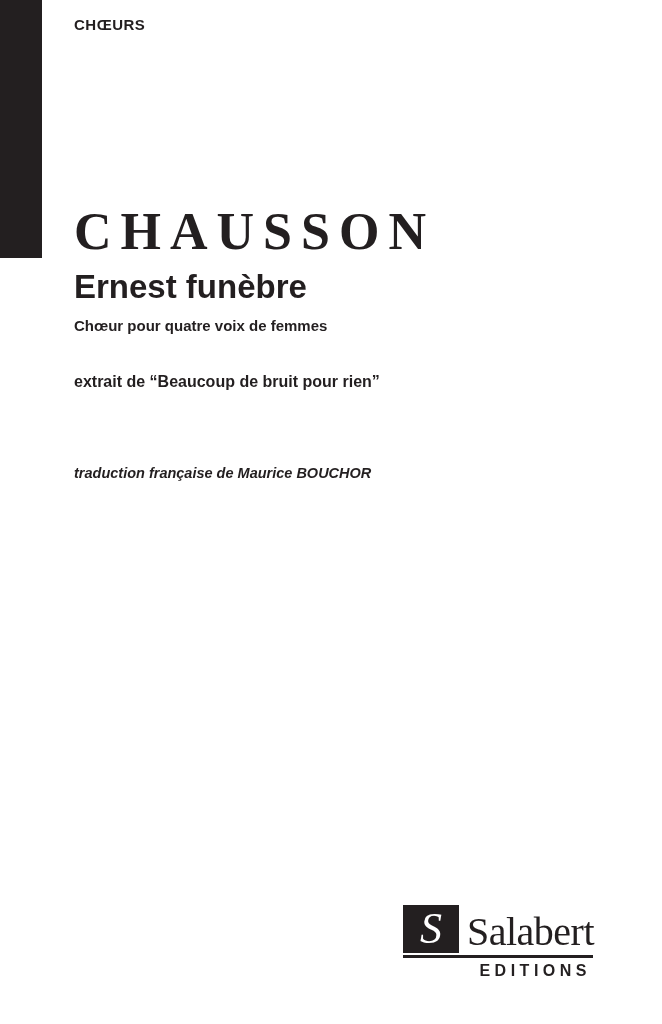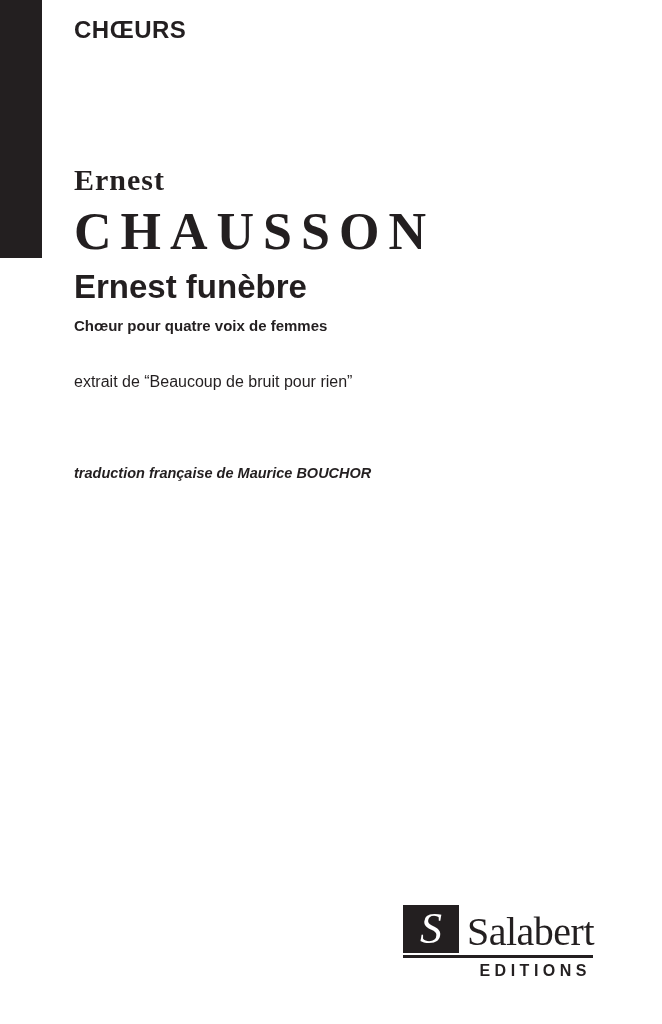--- a/index.html
+++ b/index.html
@@ -31,21 +31,21 @@
     left: 74px;
     top: 0;
     right: 0;
     bottom: 0;
   }
 
   .series-label {
     position: absolute;
     left: 0;
     top: 16px;
-    font-size: 24px;
+    font-size: 15px;
     font-weight: bold;
     letter-spacing: 0.5px;
     color: #231f20;
   }
 
   .composer-first {
     position: absolute;
     left: 0;
     top: 163px;
     font-family: "Liberation Serif", serif;
@@ -84,21 +84,21 @@
     font-size: 15px;
     font-weight: bold;
     color: #231f20;
   }
 
   .source-block {
     position: absolute;
     left: 0;
     top: 370px;
     font-size: 16px;
-    font-weight: normal;
+    font-weight: bold;
     color: #231f20;
     line-height: 1.55;
   }
   .source-block div { white-space: pre; }
 
   .translation {
     position: absolute;
     left: 0;
     top: 465px;
     font-size: 14.5px;
@@ -165,21 +165,20 @@
 </style>
 </head>
 <body>
 
 <div class="left-bar"></div>
 
 <div class="content">
 
   <div class="series-label">CHŒURS</div>
 
-  <div class="composer-first">Ernest</div>
 
   <div class="composer-last">CHAUSSON</div>
 
   <div class="work-title">Ernest funèbre</div>
 
   <div class="work-subtitle">Chœur pour quatre voix de femmes</div>
 
   <div class="source-block">
     <div>extrait de “Beaucoup de bruit pour rien”</div>
   </div>

